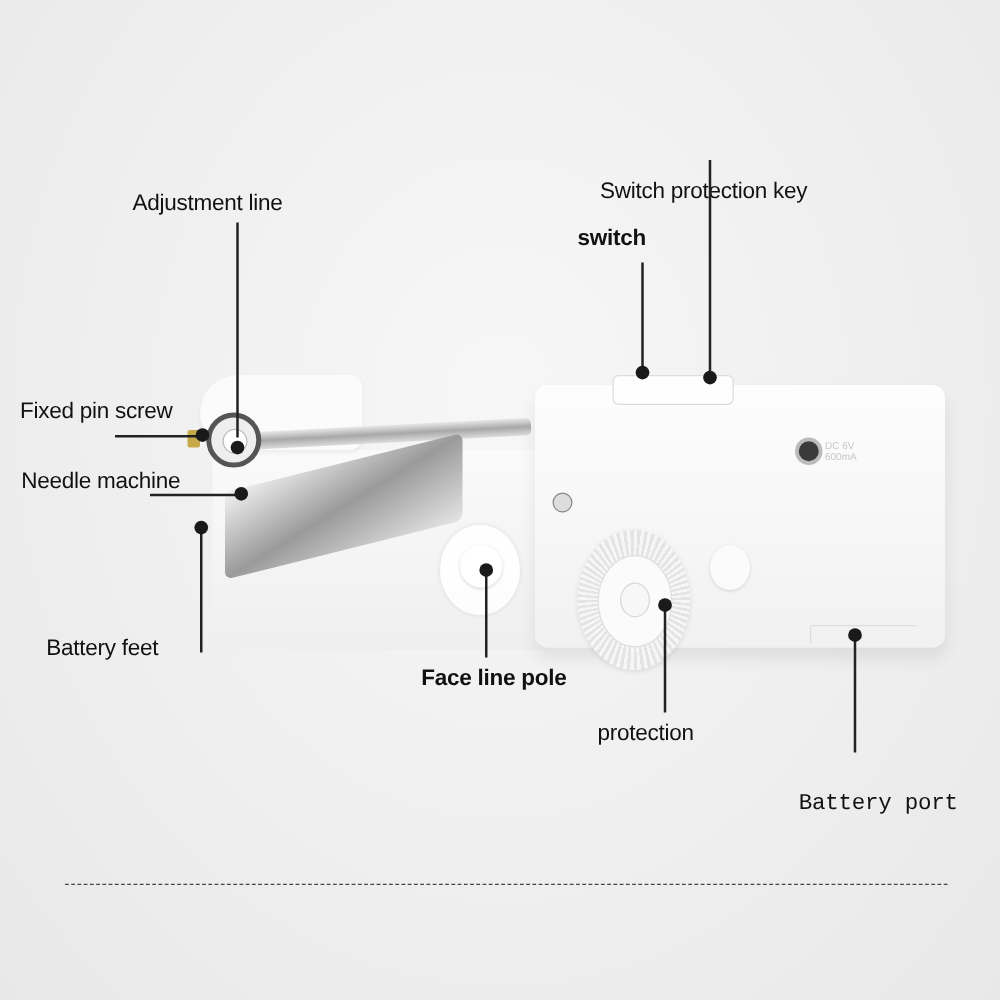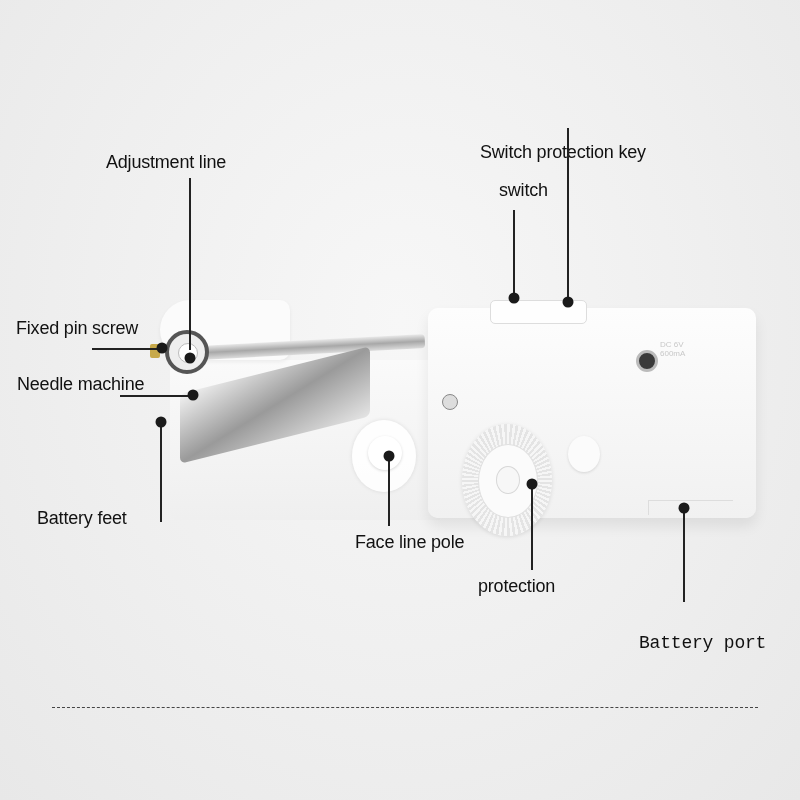--- a/index.html
+++ b/index.html
@@ -46,21 +46,21 @@
 <div class="part switch-btn"></div>
 <div class="part jack"></div>
 <div class="part screw"></div>
 <div class="part pole-base"></div>
 <div class="part pole-knob"></div>
 <div class="part hw-outer"></div>
 <div class="part hw-inner"></div>
 <div class="part hw-center"></div>
 <div class="part btn-small"></div>
 <div class="part battery-door"></div>
-<div class="part" style="left:660px;top:340px;font-size:8px;color:#c8c8c8;width:40px;line-height:9px;">DC 6V 600mA</div>
+<div class="part" style="left:660px;top:352px;font-size:8px;color:#c8c8c8;width:40px;line-height:9px;">DC 6V 600mA</div>
 
 <div class="label" style="left:106px;top:152px;">Adjustment line</div>
 <div class="vline" style="left:189px;top:178px;height:172px;"></div>
 <div class="dot" style="left:190px;top:358px;"></div>
 
 <div class="label" style="left:16px;top:318px;">Fixed pin screw</div>
 <div class="hline" style="left:92px;top:348px;width:66px;"></div>
 <div class="dot" style="left:162px;top:348px;"></div>
 
 <div class="label" style="left:17px;top:374px;text-align:right;">Needle machine</div>
@@ -68,25 +68,25 @@
 <div class="dot" style="left:193px;top:395px;"></div>
 
 <div class="label" style="left:37px;top:508px;">Battery feet</div>
 <div class="vline" style="left:160px;top:422px;height:100px;"></div>
 <div class="dot" style="left:161px;top:422px;"></div>
 
 <div class="label" style="left:480px;top:102px;margin-top:40px;">Switch protection key</div>
 <div class="vline" style="left:567px;top:128px;height:172px;"></div>
 <div class="dot" style="left:568px;top:302px;"></div>
 
-<div class="label" style="left:499px;top:180px;">switch</div>
+<div class="label" style="left:462px;top:180px;font-weight:bold;">switch</div>
 <div class="vline" style="left:513px;top:210px;height:86px;"></div>
 <div class="dot" style="left:514px;top:298px;"></div>
 
-<div class="label" style="left:355px;top:532px;">Face line pole</div>
+<div class="label" style="left:337px;top:532px;font-weight:bold;">Face line pole</div>
 <div class="vline" style="left:388px;top:456px;height:70px;"></div>
 <div class="dot" style="left:389px;top:456px;"></div>
 
 <div class="label" style="left:478px;top:576px;">protection</div>
 <div class="vline" style="left:531px;top:484px;height:86px;"></div>
 <div class="dot" style="left:532px;top:484px;"></div>
 
 <div class="label" style="left:639px;top:633px;font-family:Liberation Mono, monospace;">Battery port</div>
 <div class="vline" style="left:683px;top:508px;height:94px;"></div>
 <div class="dot" style="left:684px;top:508px;"></div>

